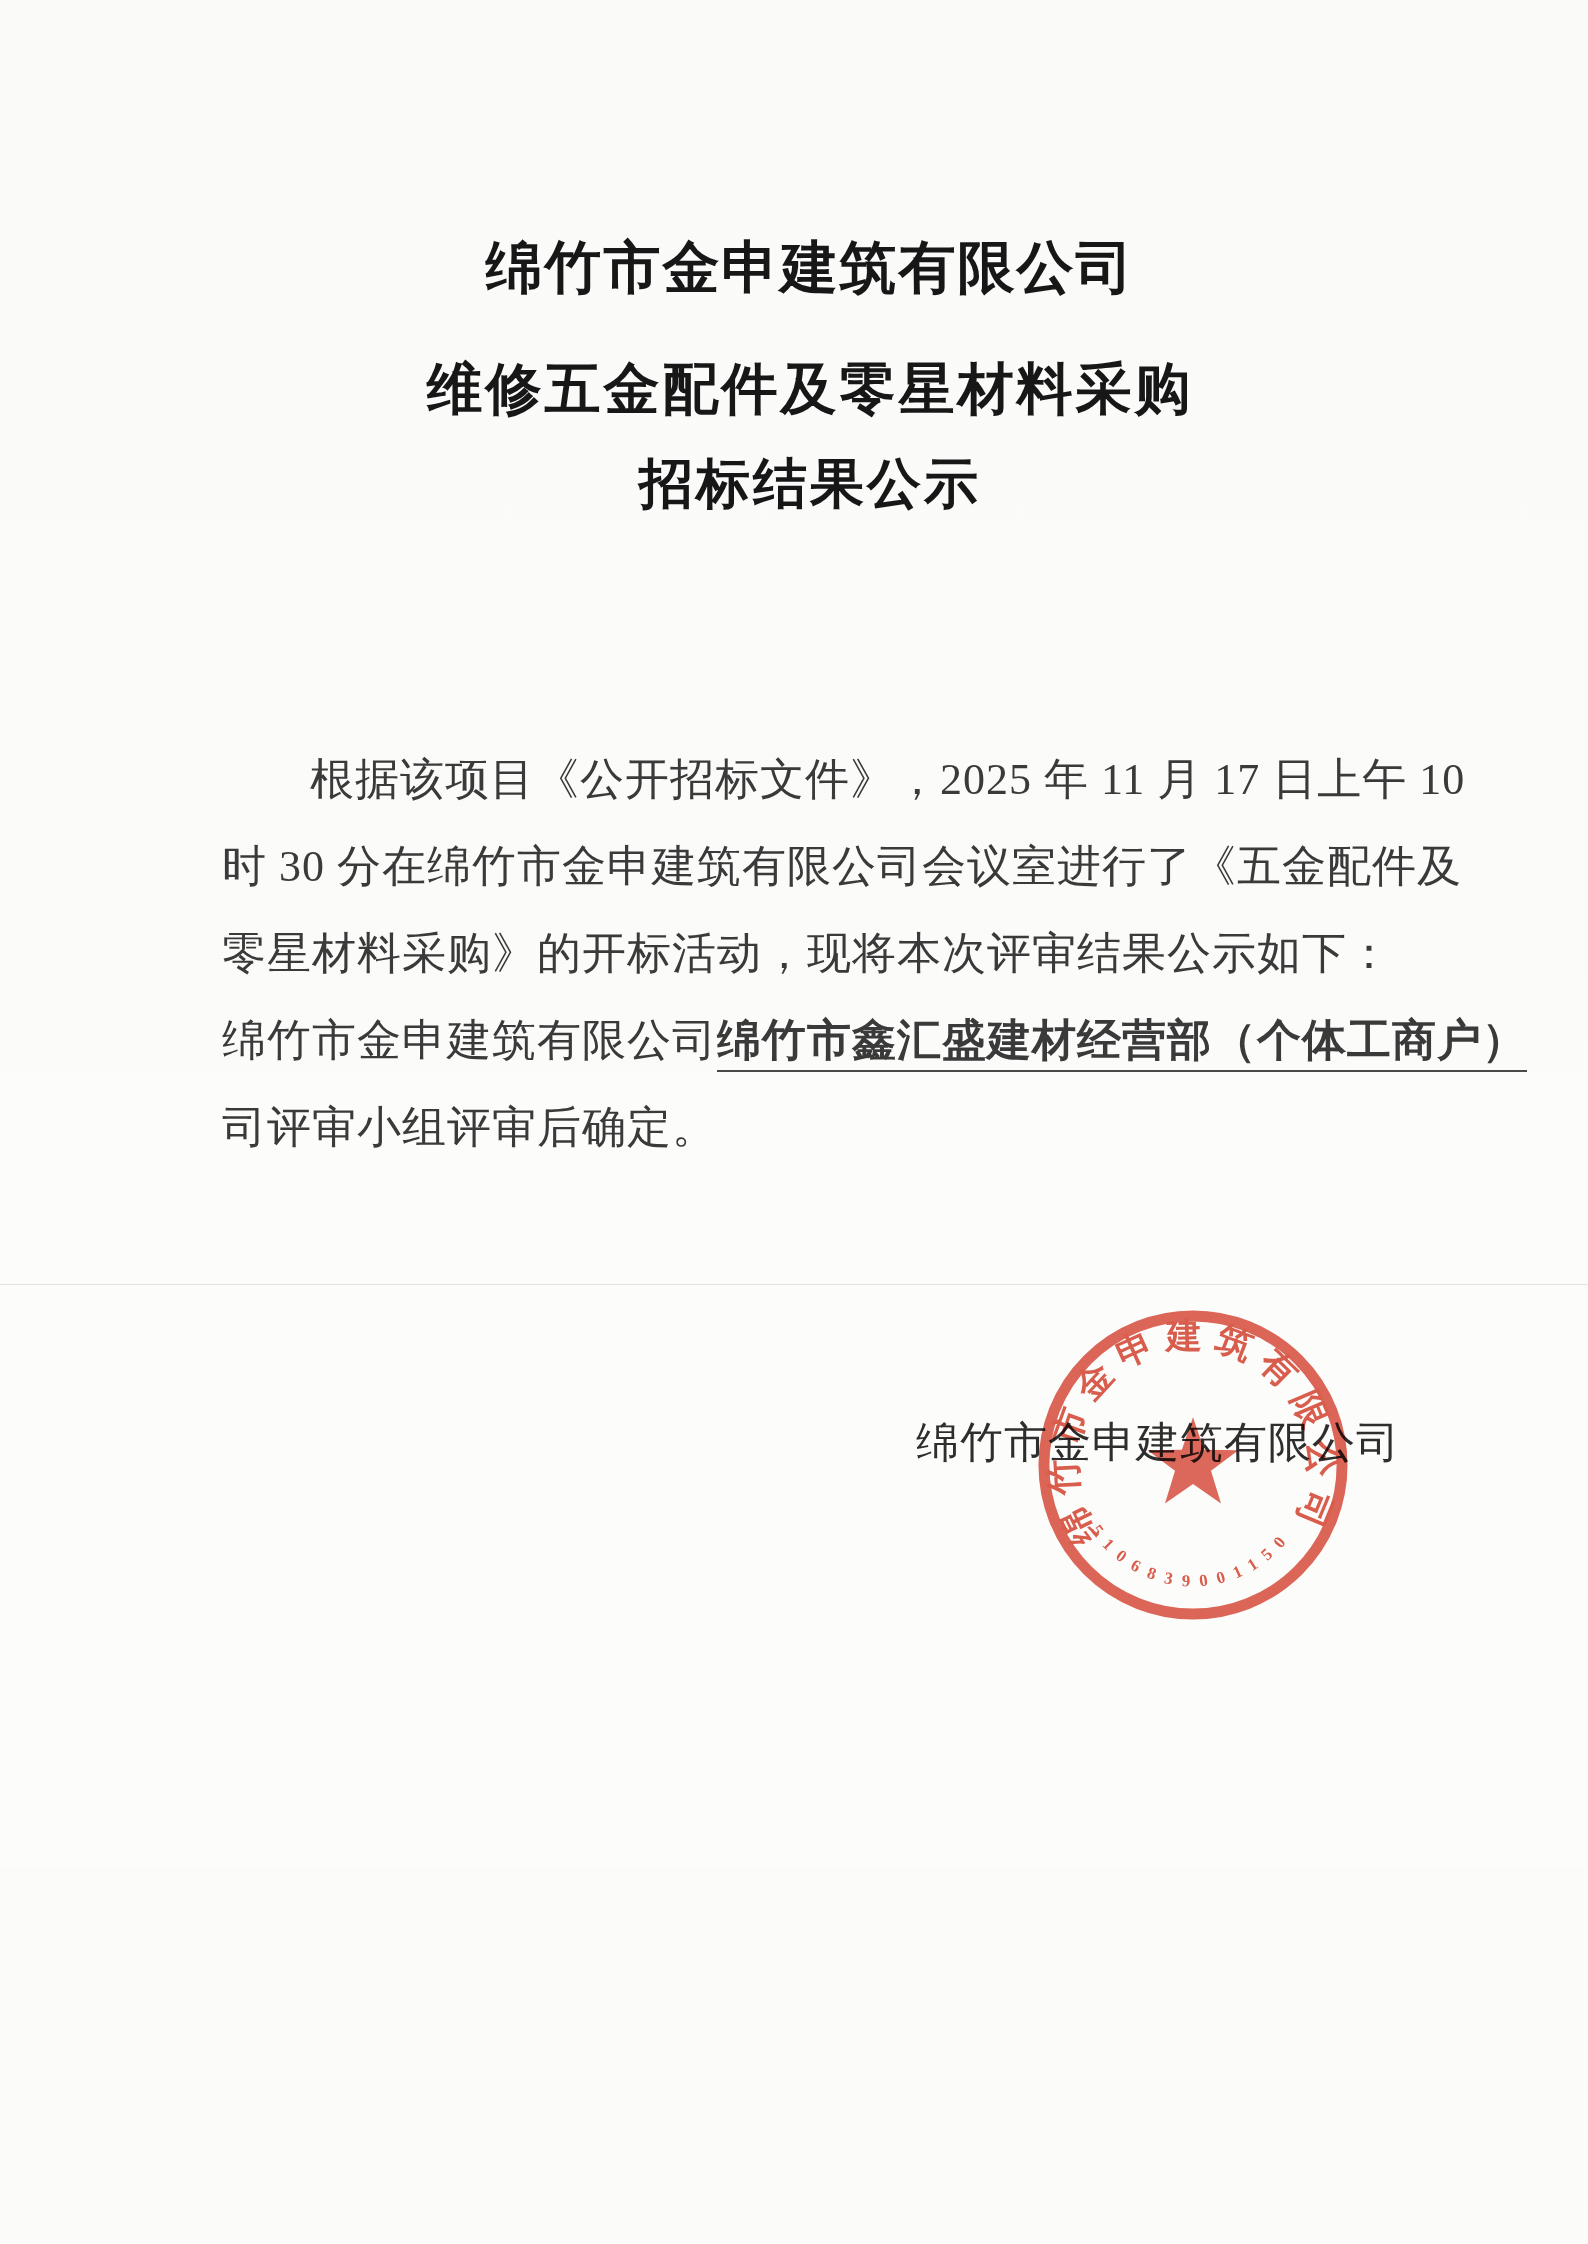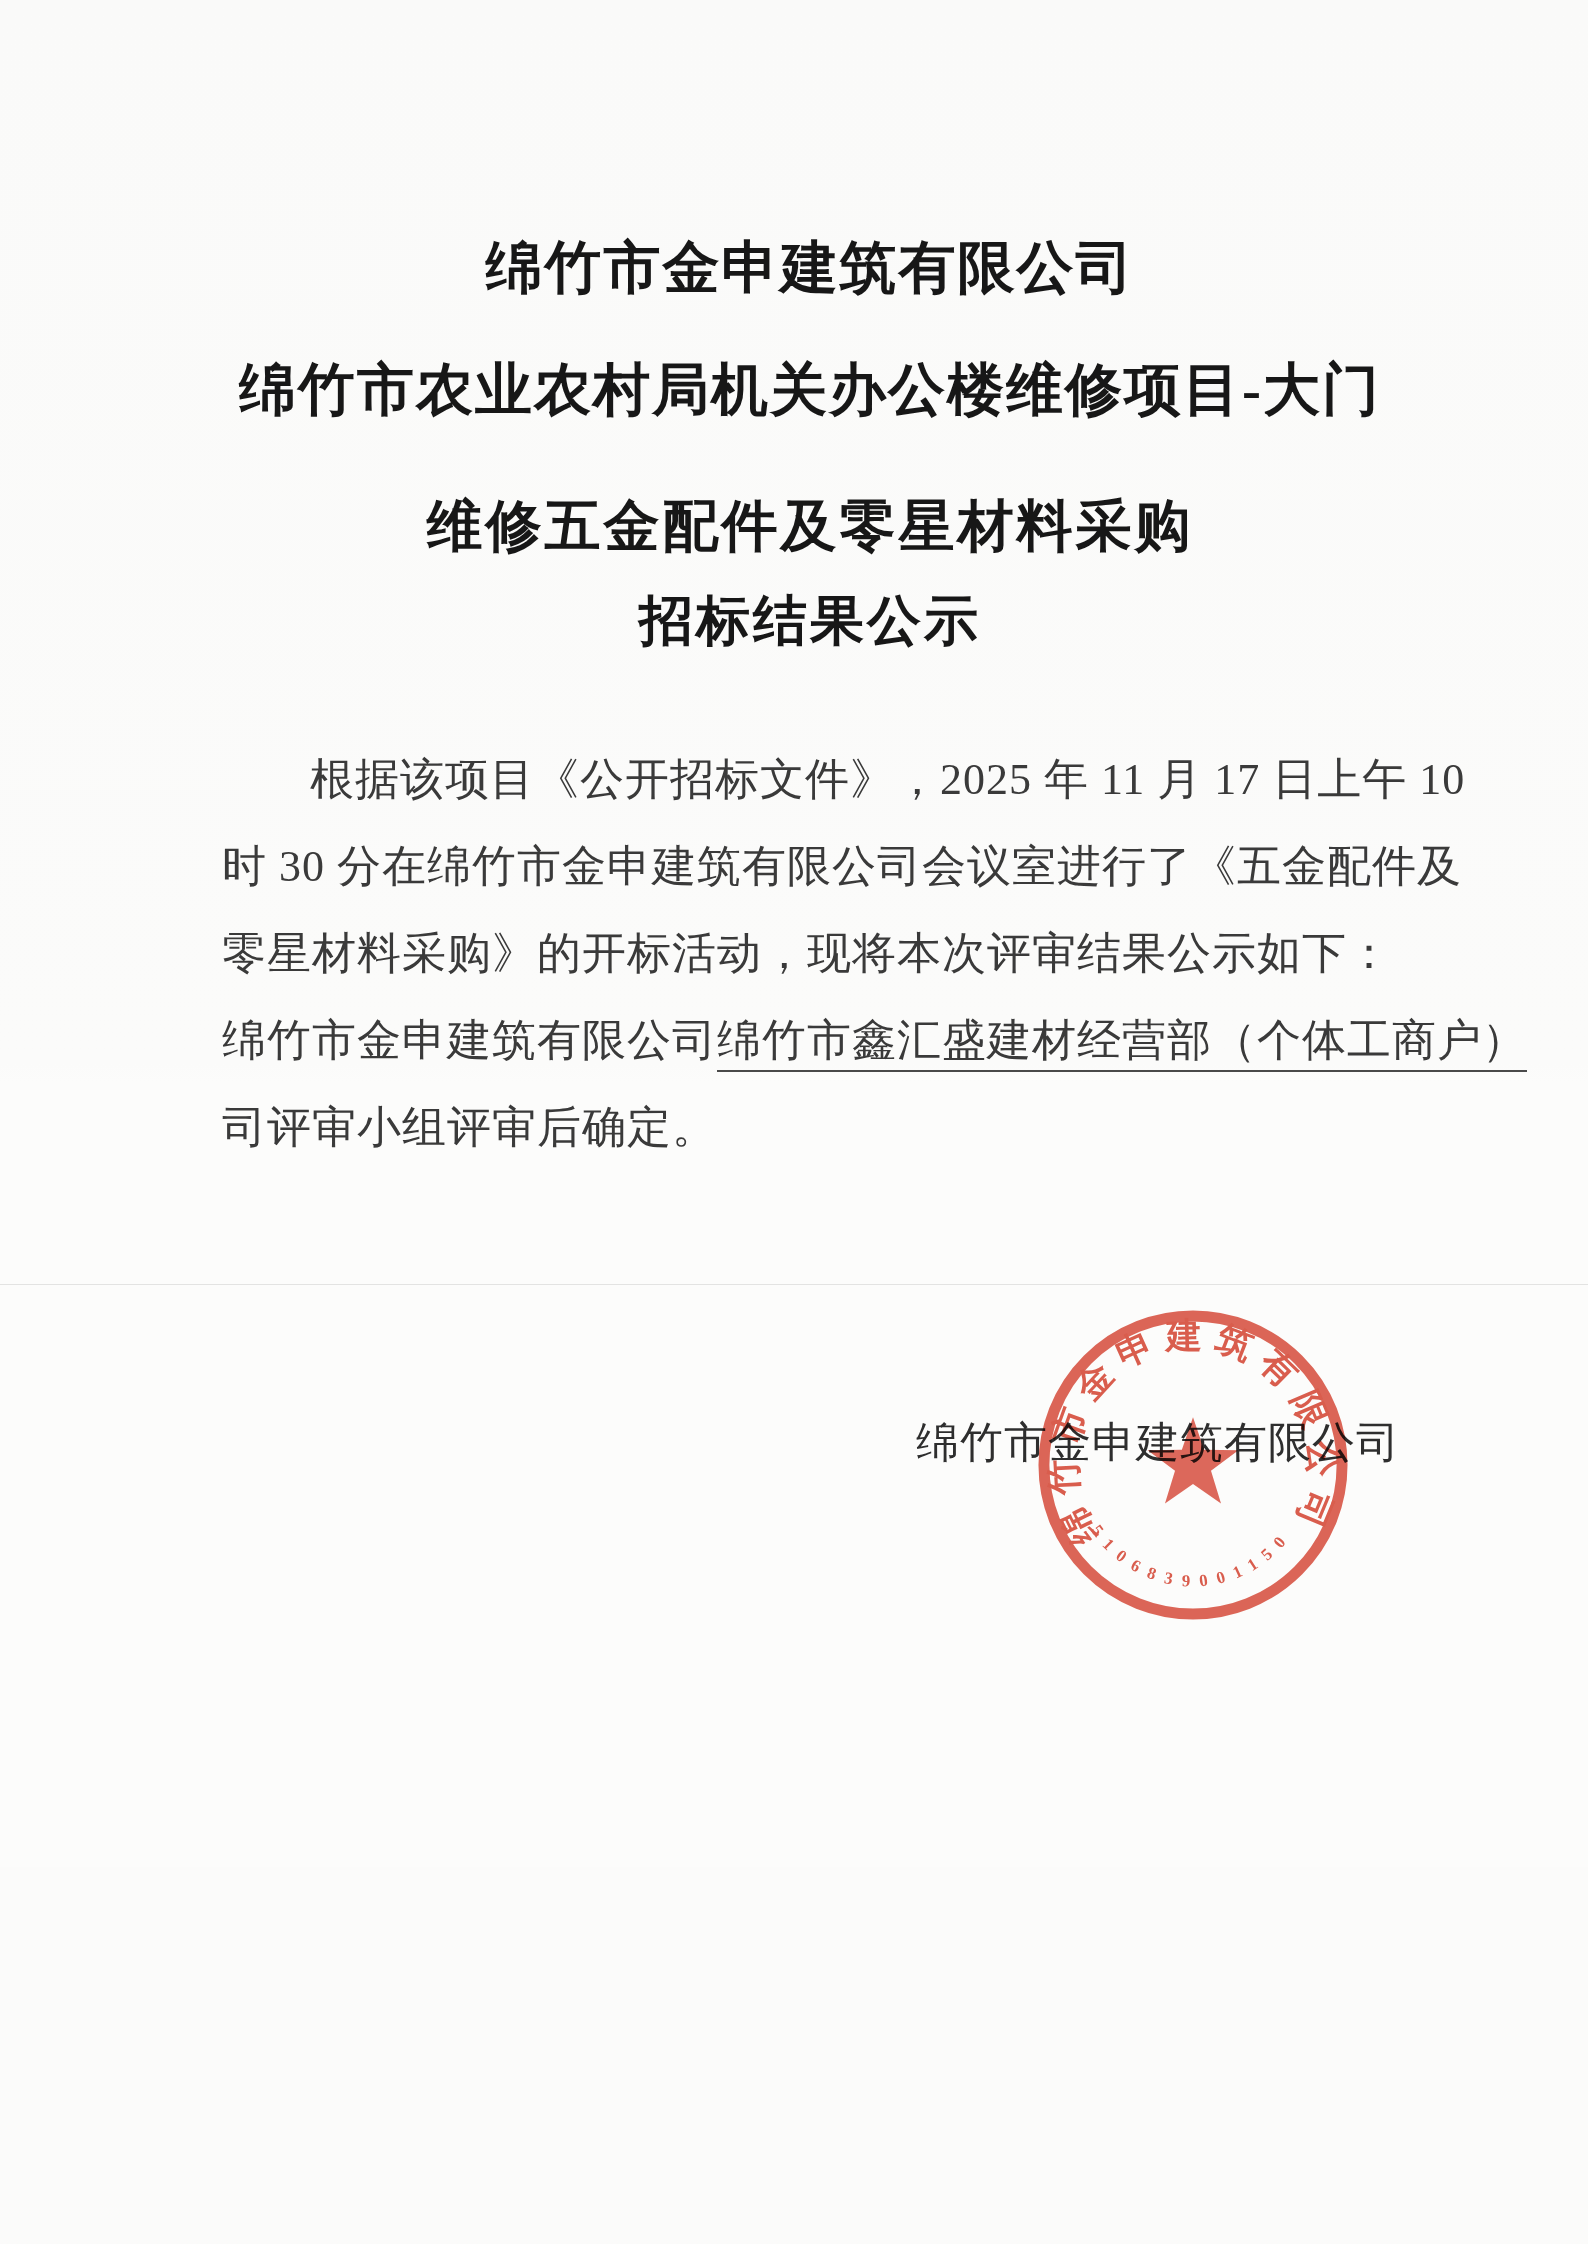--- a/index.html
+++ b/index.html
@@ -42,20 +42,21 @@
     font-size:44px;
     color:#3a3a3a;
     line-height:87px;
     letter-spacing:1px;
   }
   .body-line { white-space:nowrap; height:87px; }
   .indent { padding-left:88px; }
   .u {
     border-bottom:2px solid #4a4a4a;
     padding-bottom:5px;
+    font-weight:bold;
   }
   .sig-company {
     position:absolute;
     right:188px;
     top:1414px;
     font-size:43px;
     letter-spacing:1px;
     color:#2e2e2e;
     white-space:nowrap;
   }
@@ -85,21 +86,20 @@
 </style>
 </head>
 <body>
 
 <div class="page">
 
   <div class="crease"></div>
 
   <div class="titles">
     <div class="title-line t1">绵竹市金申建筑有限公司</div>
-    <div class="title-line t2">绵竹市农业农村局机关办公楼维修项目-大门</div>
     <div class="title-line t3">维修五金配件及零星材料采购</div>
     <div class="title-line t4">招标结果公示</div>
   </div>
 
   <div class="body-text">
     <div class="body-line indent">根据该项目《公开招标文件》，2025 年 11 月 17 日上午 10</div>
     <div class="body-line">时 30 分在绵竹市金申建筑有限公司会议室进行了《五金配件及</div>
     <div class="body-line">零星材料采购》的开标活动，现将本次评审结果公示如下：</div>
     <div class="body-line"><span>绵竹市金申建筑有限公司</span><span class="u">绵竹市鑫汇盛建材经营部（个体工商户）</span></div>
     <div class="body-line">司评审小组评审后确定。</div>

